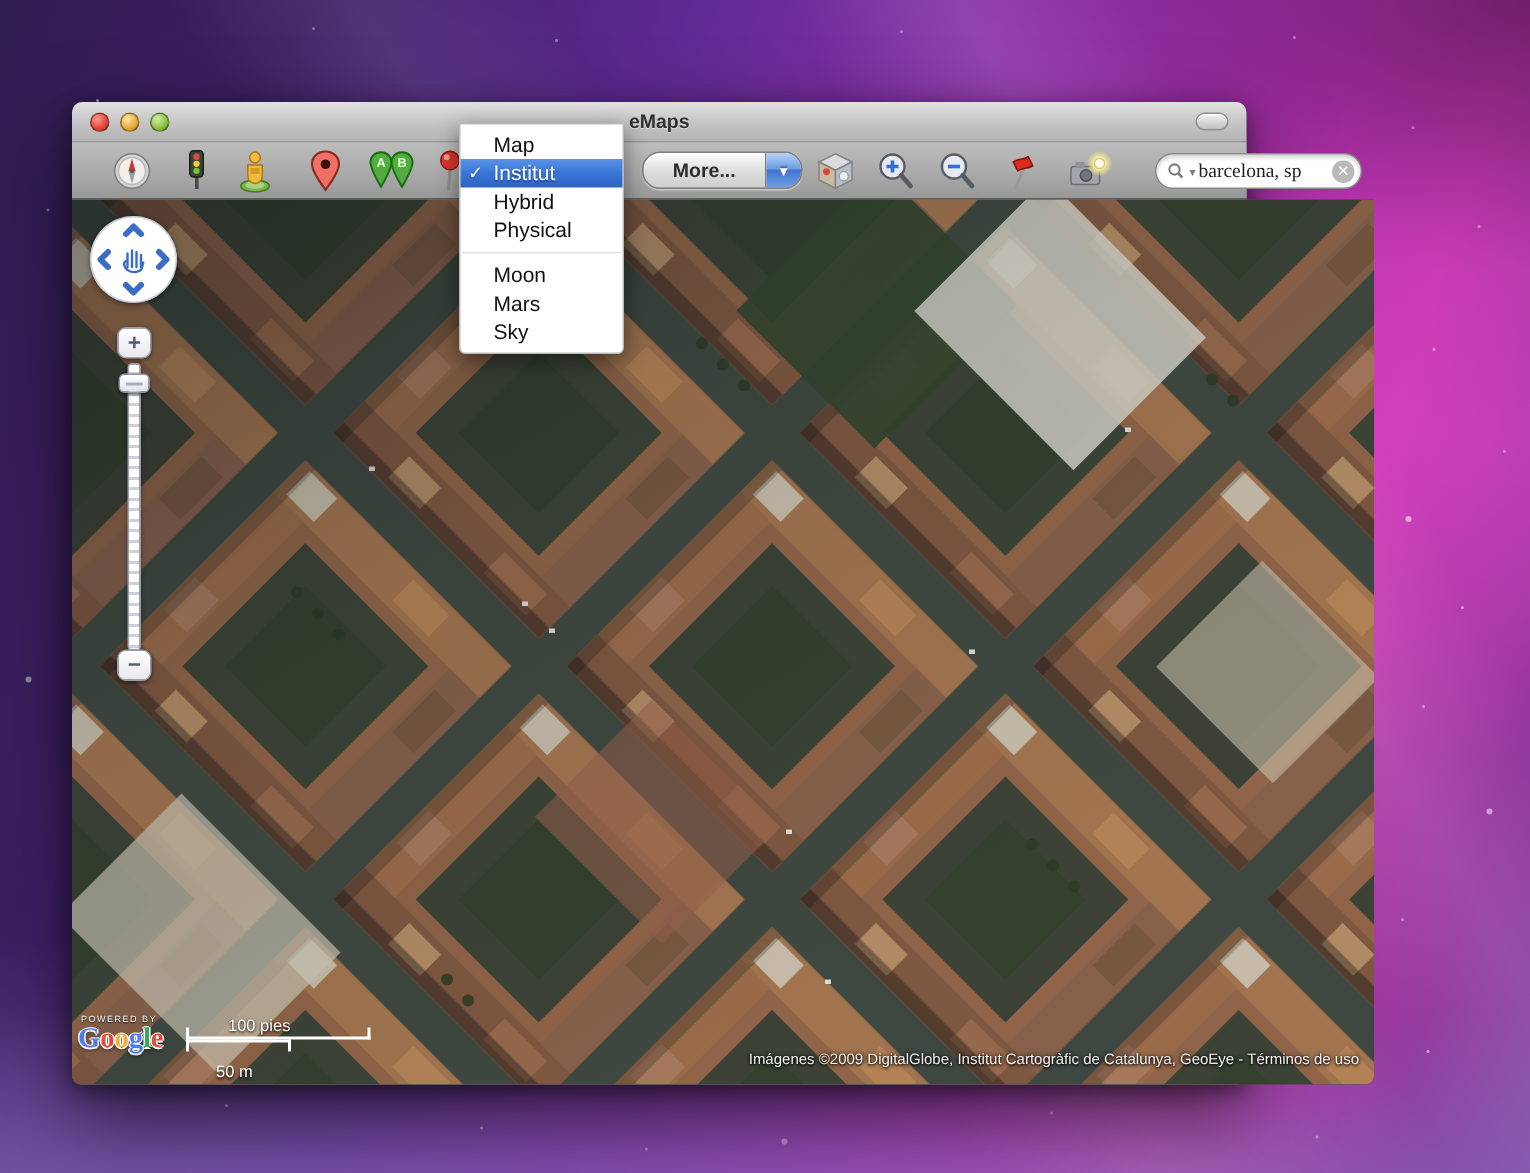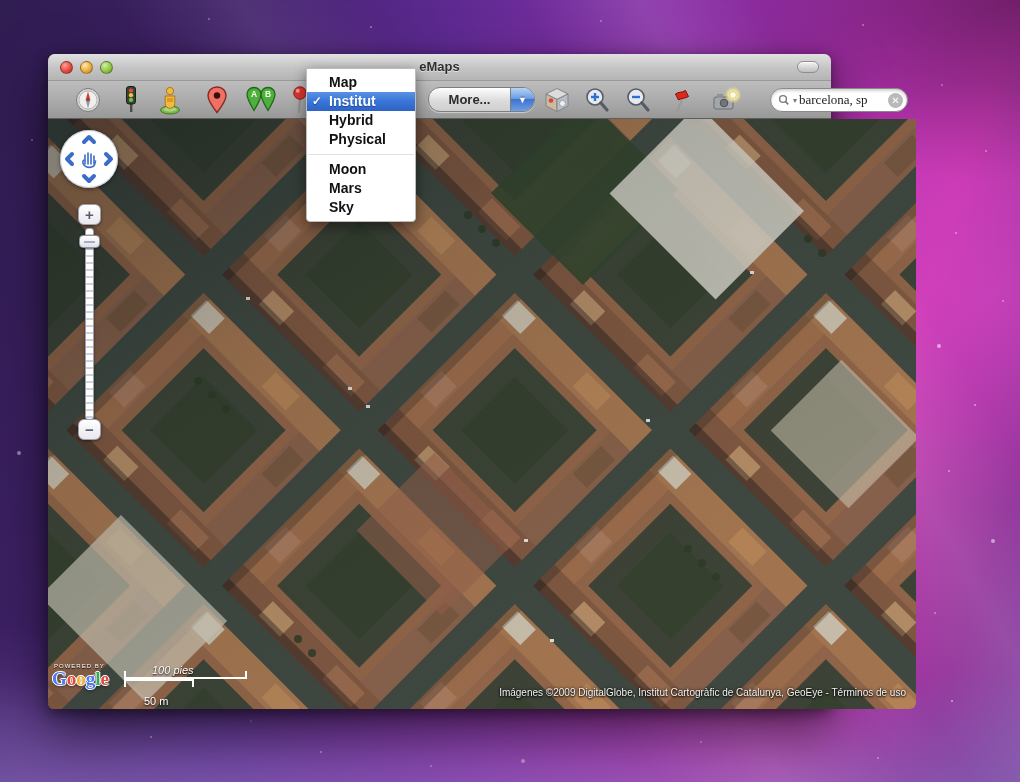--- a/index.html
+++ b/index.html
@@ -34,21 +34,21 @@
       974px 404px 0 0 rgba(255,255,255,.5), 938px 345px 0 1px rgba(255,255,255,.55),
       1002px 300px 0 0 rgba(255,255,255,.4), 955px 232px 0 0 rgba(255,255,255,.45),
       985px 150px 0 0 rgba(255,255,255,.4), 941px 84px 0 0 rgba(255,255,255,.35),
       862px 24px 0 0 rgba(255,255,255,.4), 600px 20px 0 0 rgba(255,255,255,.35),
       370px 26px 0 0 rgba(255,255,255,.4), 208px 18px 0 0 rgba(255,255,255,.35),
       250px 720px 0 0 rgba(255,255,255,.3), 430px 765px 0 0 rgba(255,255,255,.35);
   }
 
   
   .window {
-    position:absolute; left:48px; top:54px; width:783px; height:655px;
+    position:absolute; left:48px; top:68px; width:783px; height:655px;
     border-radius:7px 7px 6px 6px;
     box-shadow: 0 22px 55px rgba(0,0,0,0.6), 0 4px 14px rgba(0,0,0,0.45);
     background:#9c9c9c;
   }
   .titlebar {
     position:absolute; left:0; top:0; width:100%; height:27px;
     border-radius:7px 7px 0 0;
     background:linear-gradient(#e0e0e0, #c4c4c4 55%, #b4b4b4);
     border-bottom:1px solid #9a9a9a;
   }
@@ -104,21 +104,21 @@
     font-size:10px; line-height:15px; text-align:center; flex:0 0 auto;
   }
 
   
   .menu {
     position:absolute; left:258px; top:14px; width:110px; z-index:60;
     background:#fff; border:1px solid #bcbcbc; border-radius:1px 1px 4px 4px;
     box-shadow:0 4px 14px rgba(0,0,0,0.45);
     padding:4px 0;
   }
-  .mi { position:relative; height:19px; line-height:19px; font-size:14px; font-weight:bold; color:#111; padding-left:22px; }
+  .mi { position:relative; height:19px; line-height:19px; font-size:14px; font-weight:normal; color:#111; padding-left:22px; }
   .mi .chk { position:absolute; left:5px; top:0; font-size:12px; }
   .mi.sel {
     color:#fff; text-shadow:0 1px 1px rgba(0,0,40,0.35);
     background:linear-gradient(#5a92e6, #3875d7 50%, #2f63c4);
   }
   .msep { height:1px; background:#e2e2e2; margin:5px 1px; }
 
   
   .map {
     position:absolute; left:0; top:65px; width:868px; height:590px;
@@ -156,21 +156,21 @@
   .powered { position:absolute; left:6px; top:544px; font-size:6px; letter-spacing:1px; color:#fff; text-shadow:0 1px 1px #000; }
   .glogo { position:absolute; left:4px; top:550px; font-family:"Liberation Serif",serif; font-size:19px; font-weight:bold; line-height:1;
            text-shadow:0 1px 0 #fff, 0 -1px 0 #fff, 1px 0 0 #fff, -1px 0 0 #fff, 0 2px 3px rgba(0,0,0,0.6); }
   .scale { position:absolute; left:76px; top:546px; width:125px; color:#fff; font-size:11px; text-shadow:0 1px 2px #000; }
   .scale .top { position:relative; width:123px; height:14px; border-bottom:2px solid #fff; }
   .scale .top::before, .scale .top::after { content:""; position:absolute; bottom:-2px; width:2px; height:8px; background:#fff; }
   .scale .top::before { left:0; } .scale .top::after { right:0; }
   .scale .bot { position:relative; width:70px; height:13px; border-top:2px solid #fff; }
   .scale .bot::before, .scale .bot::after { content:""; position:absolute; top:-2px; width:2px; height:8px; background:#fff; }
   .scale .bot::before { left:0; } .scale .bot::after { right:0; }
-  .scale .t1 { position:absolute; left:28px; top:-1px;font-style:italic; }
+  .scale .t1 { position:absolute; left:28px; top:-1px; }
   .scale .t2 { position:absolute; left:8px; top:14px;margin-left:12px; }
   .attrib {
     position:absolute; right:10px; top:568px; font-size:10px; color:#f2f2f2;
     text-shadow:0 1px 2px #000, 0 0 3px rgba(0,0,0,0.9); white-space:nowrap;
   }
   .attrib a { color:#f2f2f2; text-decoration:none; }
 </style>
 </head>
 <body>
 

